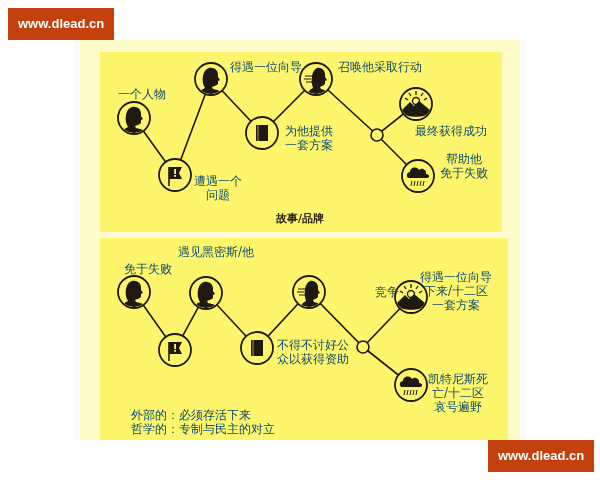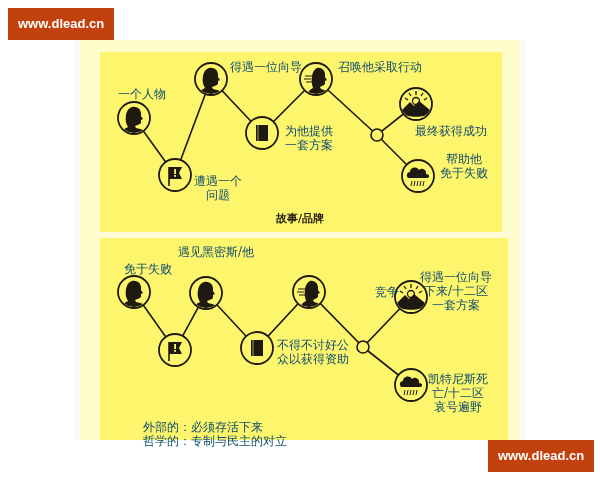--- a/index.html
+++ b/index.html
@@ -210,19 +210,19 @@
 <div class="lbl c" style="left:420px;top:270px;">
   <div>得遇一位向导</div>
   <div>下来/十二区</div>
   <div>一套方案</div>
 </div>
 <div class="lbl c" style="left:428px;top:372px;">
   <div>凯特尼斯死</div>
   <div>亡/十二区</div>
   <div>哀号遍野</div>
 </div>
-<div class="lbl" style="left:131px;top:420px;margin-left:12px;">
+<div class="lbl" style="left:131px;top:408px;">
   <div>外部的：必须存活下来</div>
   <div>哲学的：专制与民主的对立</div>
 </div>
 
 <div class="wm" style="left:8px;top:8px;height:32px;">www.dlead.cn</div>
 <div class="wm" style="left:488px;top:440px;height:32px;">www.dlead.cn</div>
 
 </body></html>

